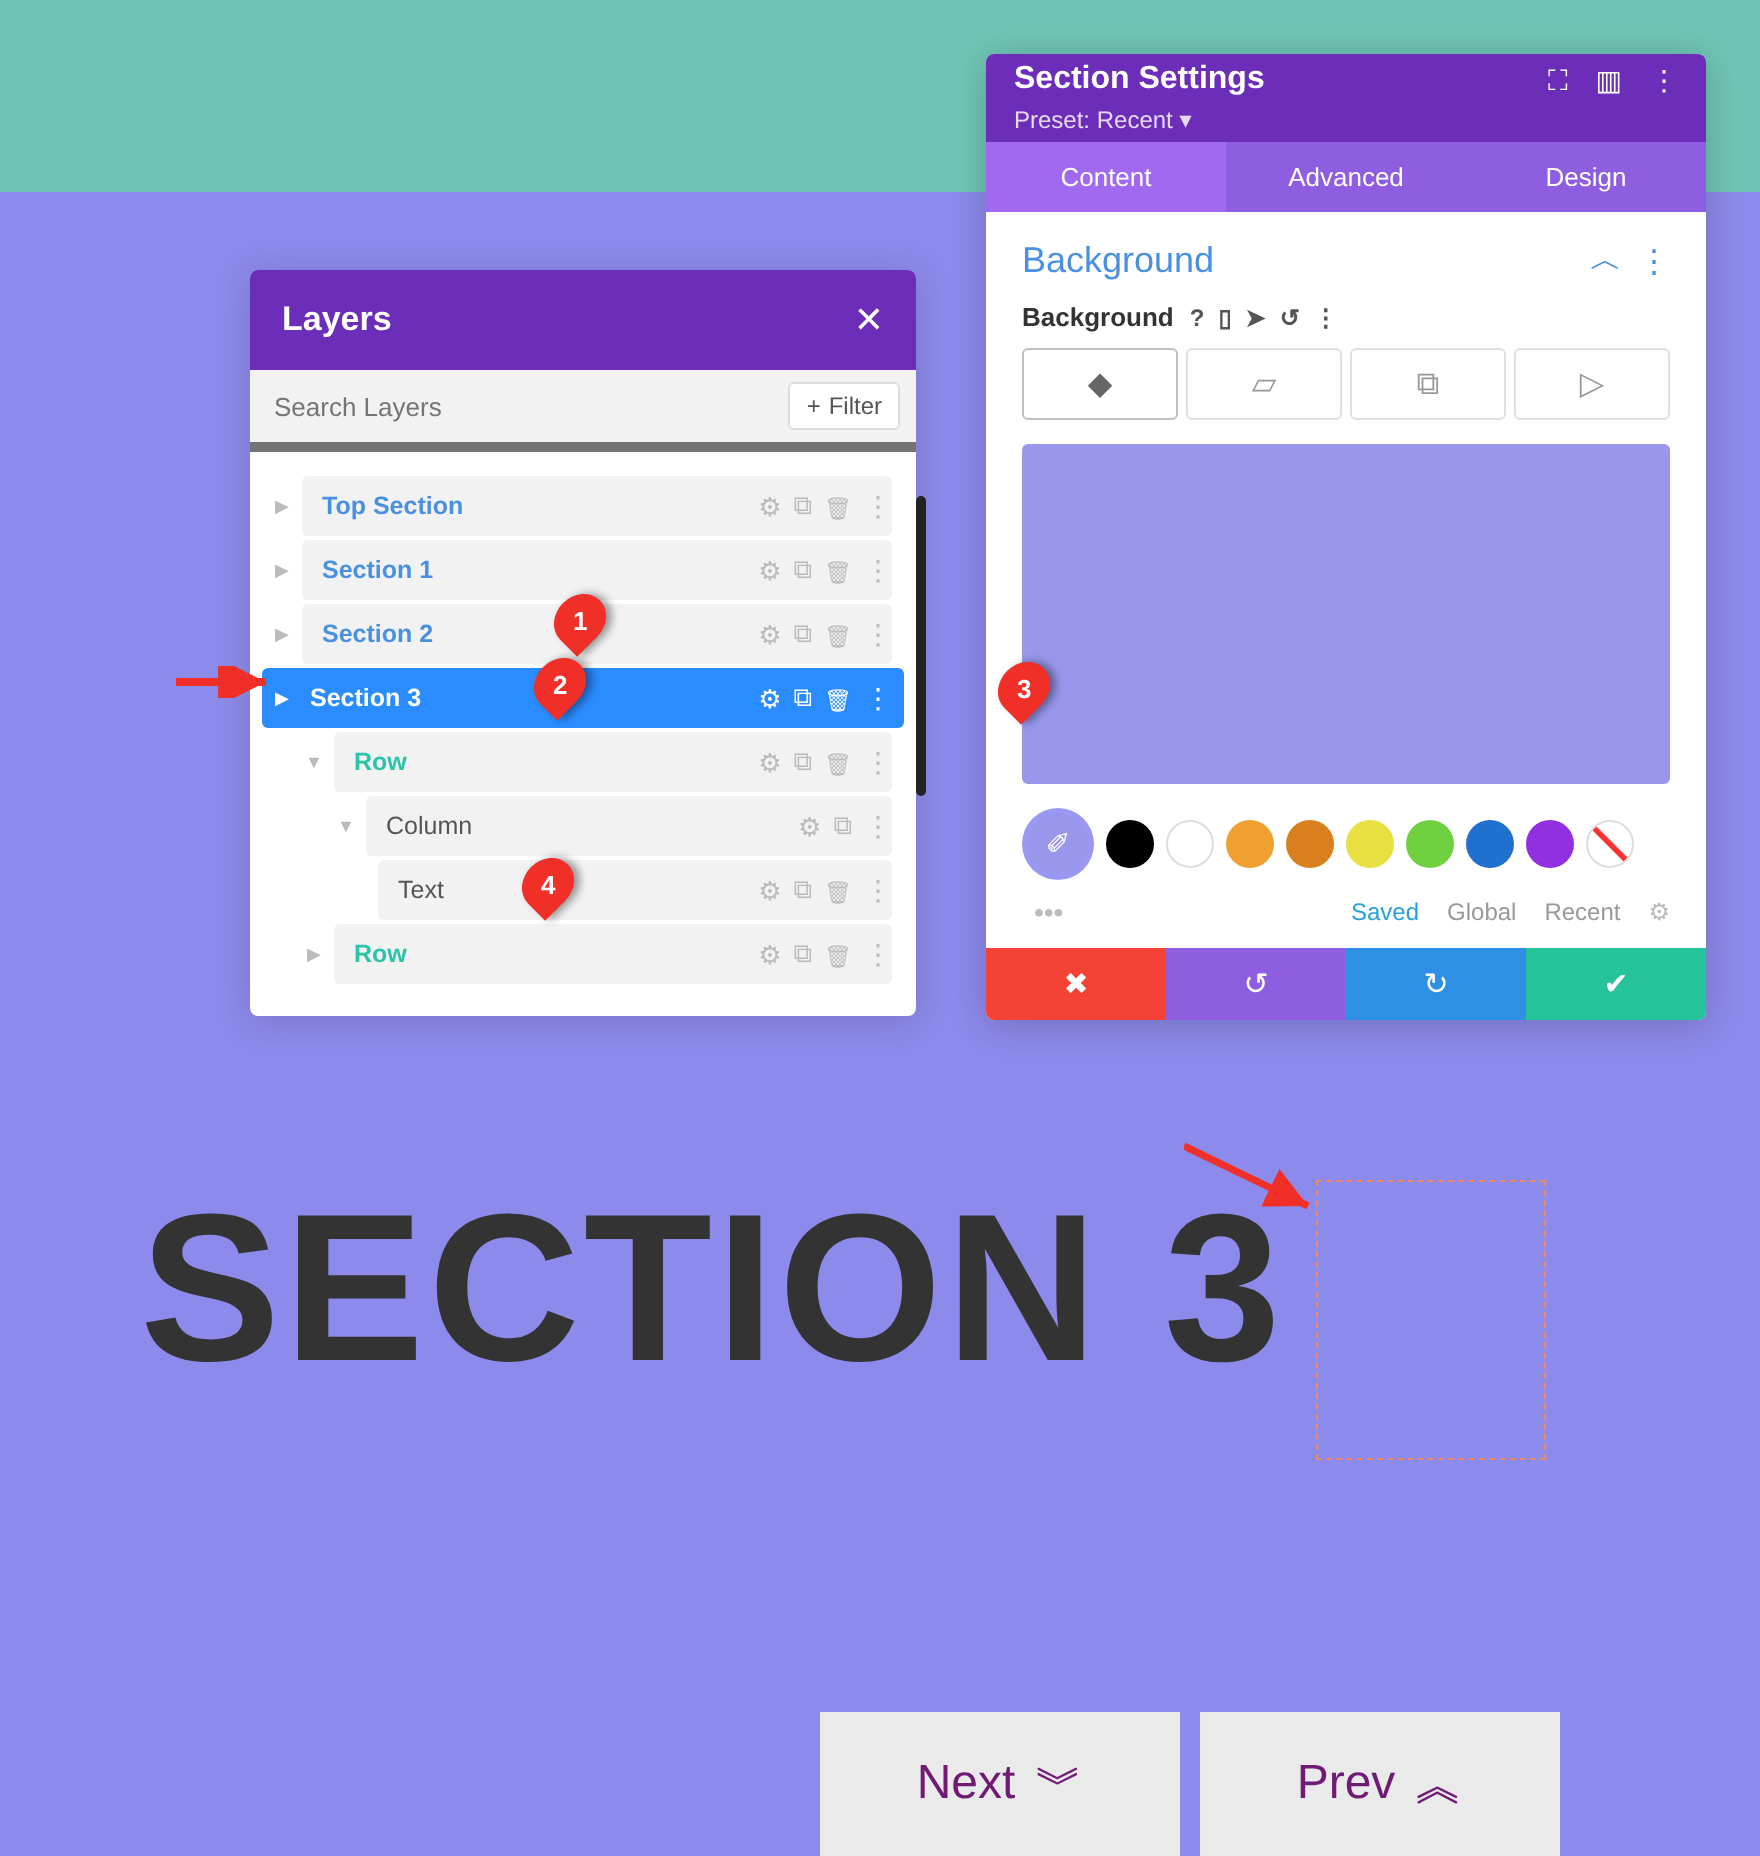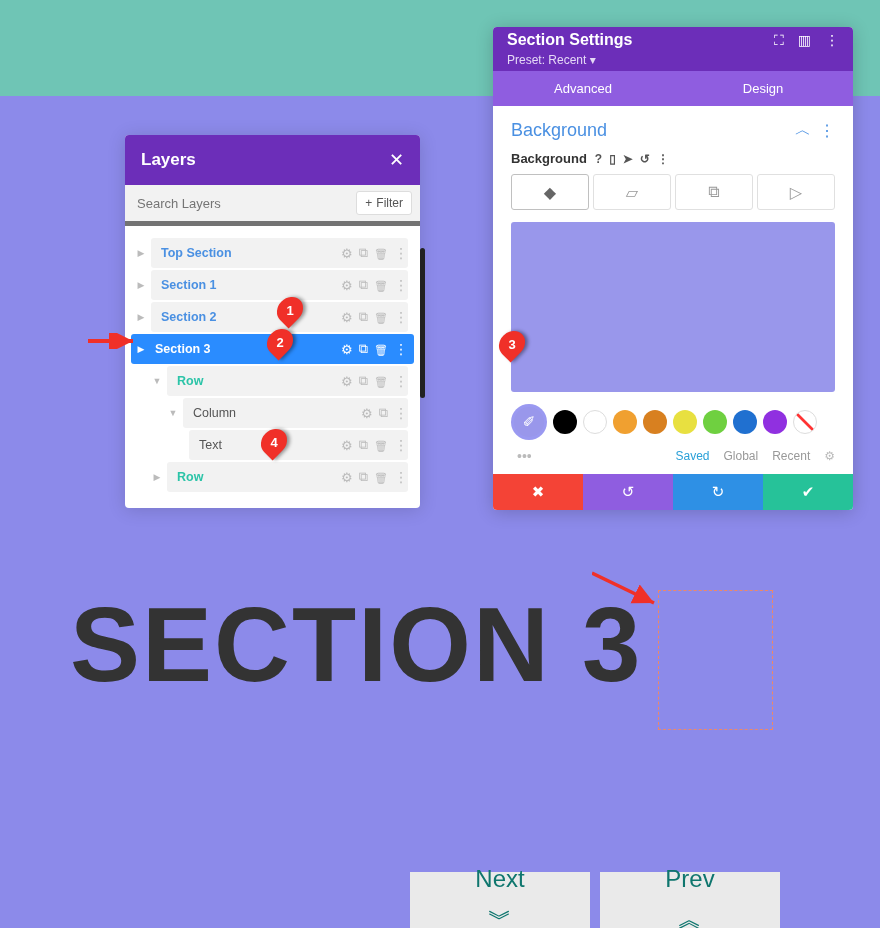--- a/index.html
+++ b/index.html
@@ -1,20 +1,20 @@
 <!DOCTYPE html>
 <html><head>
 <meta charset="utf-8">
 <style>
 * { box-sizing: border-box; margin: 0; padding: 0; font-family: -apple-system, BlinkMacSystemFont, "Segoe UI", Helvetica, Arial, sans-serif; }
 body { width: 880px; height: 928px; position: relative; overflow: hidden; background: #8c8aea; }
 .top-band { position: absolute; top: 0; left: 0; right: 0; height: 96px; background: #6fc5b5; }
 
 
-.layers-panel { position: absolute; top: 135px; left: 125px; width: 295px; background: #fff; border-radius: 4px; box-shadow: 0 2px 18px rgba(0,0,0,.15); }
+.layers-panel { position: absolute; top: 135px; left: 125px; width: 333px; background: #fff; border-radius: 4px; box-shadow: 0 2px 18px rgba(0,0,0,.15); }
 .layers-header { background: #6c2eb9; color: #fff; display: flex; align-items: center; justify-content: space-between; padding: 14px 16px; border-radius: 4px 4px 0 0; }
 .layers-title { font-size: 17px; font-weight: 600; }
 .layers-close { cursor: pointer; font-size: 18px; }
 .layers-search-row { display: flex; align-items: center; background: #f2f2f2; border-bottom: 5px solid #737373; }
 .layers-search { flex: 1; border: none; background: transparent; padding: 10px 12px; font-size: 13px; color: #888; outline: none; }
 .filter-btn { display: flex; align-items: center; gap: 4px; background: #fff; border: 1px solid #ddd; margin: 6px 8px; padding: 4px 8px; border-radius: 3px; font-size: 12px; color: #555; cursor: pointer; }
 .layers-body { padding: 10px 6px 14px 6px; position: relative; }
 .layers-scroll { position: absolute; right: -5px; top: 22px; width: 5px; height: 150px; background: #222; border-radius: 3px; }
 .layer-row { display: flex; align-items: center; height: 30px; margin: 2px 0; padding: 0 6px 0 2px; border-radius: 3px; font-size: 12.5px; }
 .layer-row.blue .layer-label { color: #4a90e2; font-weight: 600; }
@@ -79,21 +79,21 @@
 
 .red-arrow { position: absolute; }
 .red-arrow svg { display: block; }
 
 
 .callout { position: absolute; width: 28px; height: 24px; background: #f03028; border-radius: 50% 50% 50% 0; transform: rotate(-45deg); display: flex; align-items: center; justify-content: center; box-shadow: 2px 2px 4px rgba(0,0,0,.4); }
 .callout span { transform: rotate(45deg); color: #fff; font-weight: 700; font-size: 13px; }
 
 
 .nav-buttons { position: absolute; bottom: 0; left: 410px; display: flex; gap: 10px; }
-.nav-btn { width: 180px; height: 56px; background: #eaeaea; display: flex; align-items: center; justify-content: center; gap: 10px; font-size: 24px; color: #0f766e; cursor: pointer; flex-direction: column; }
+.nav-btn { width: 180px; height: 72px; background: #eaeaea; display: flex; align-items: center; justify-content: center; gap: 10px; font-size: 24px; color: #701a75; cursor: pointer; }
 </style>
 </head>
 <body>
 
 <div class="top-band"></div>
 
 <div class="layers-panel">
   <div class="layers-header">
     <div class="layers-title">Layers</div>
     <div class="layers-close">✕</div>
@@ -220,20 +220,21 @@
       <div class="settings-title">Section Settings</div>
       <div class="settings-header-icons">
         <span>⛶</span>
         <span>▥</span>
         <span>⋮</span>
       </div>
     </div>
     <div class="settings-preset">Preset: Recent ▾</div>
   </div>
   <div class="settings-tabs">
+    <div class="settings-tab active">Content</div>
     <div class="settings-tab">Advanced</div>
     <div class="settings-tab">Design</div>
   </div>
   <div class="settings-body">
 
     <div class="bg-heading-row">
       <div class="bg-heading">Background</div>
       <div class="bg-heading-icons">
         <span>︿</span>
         <span>⋮</span>

